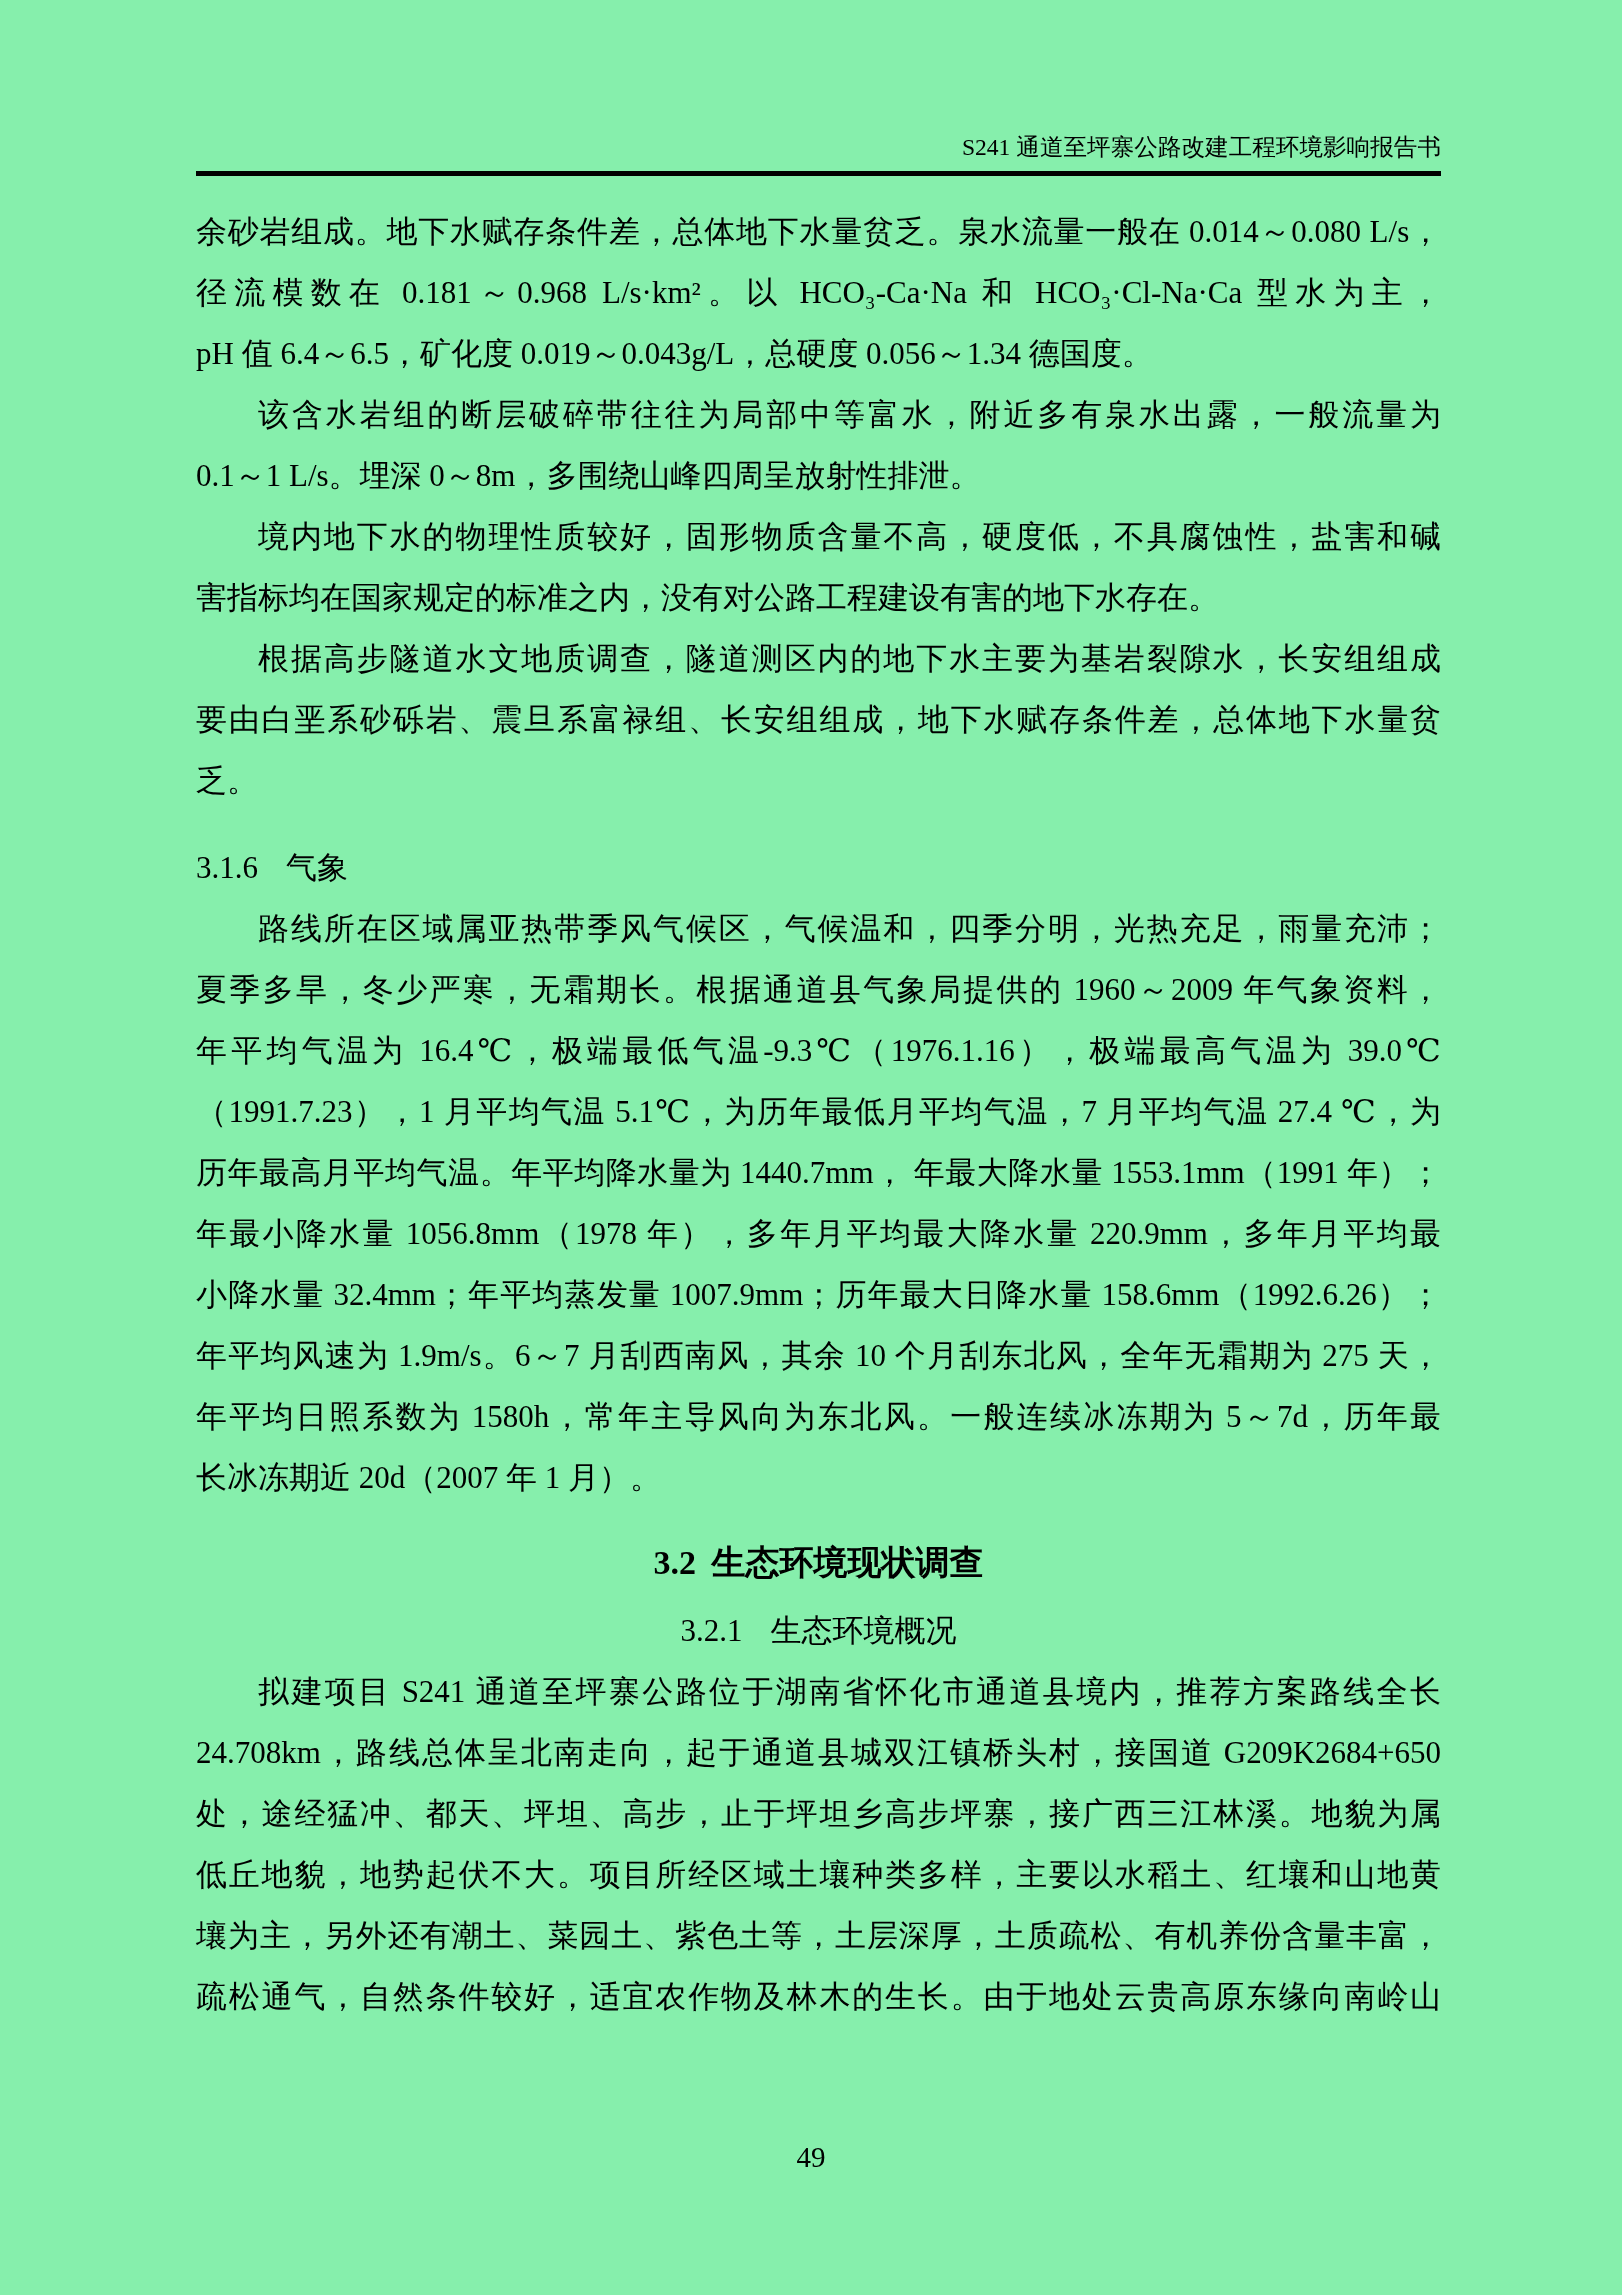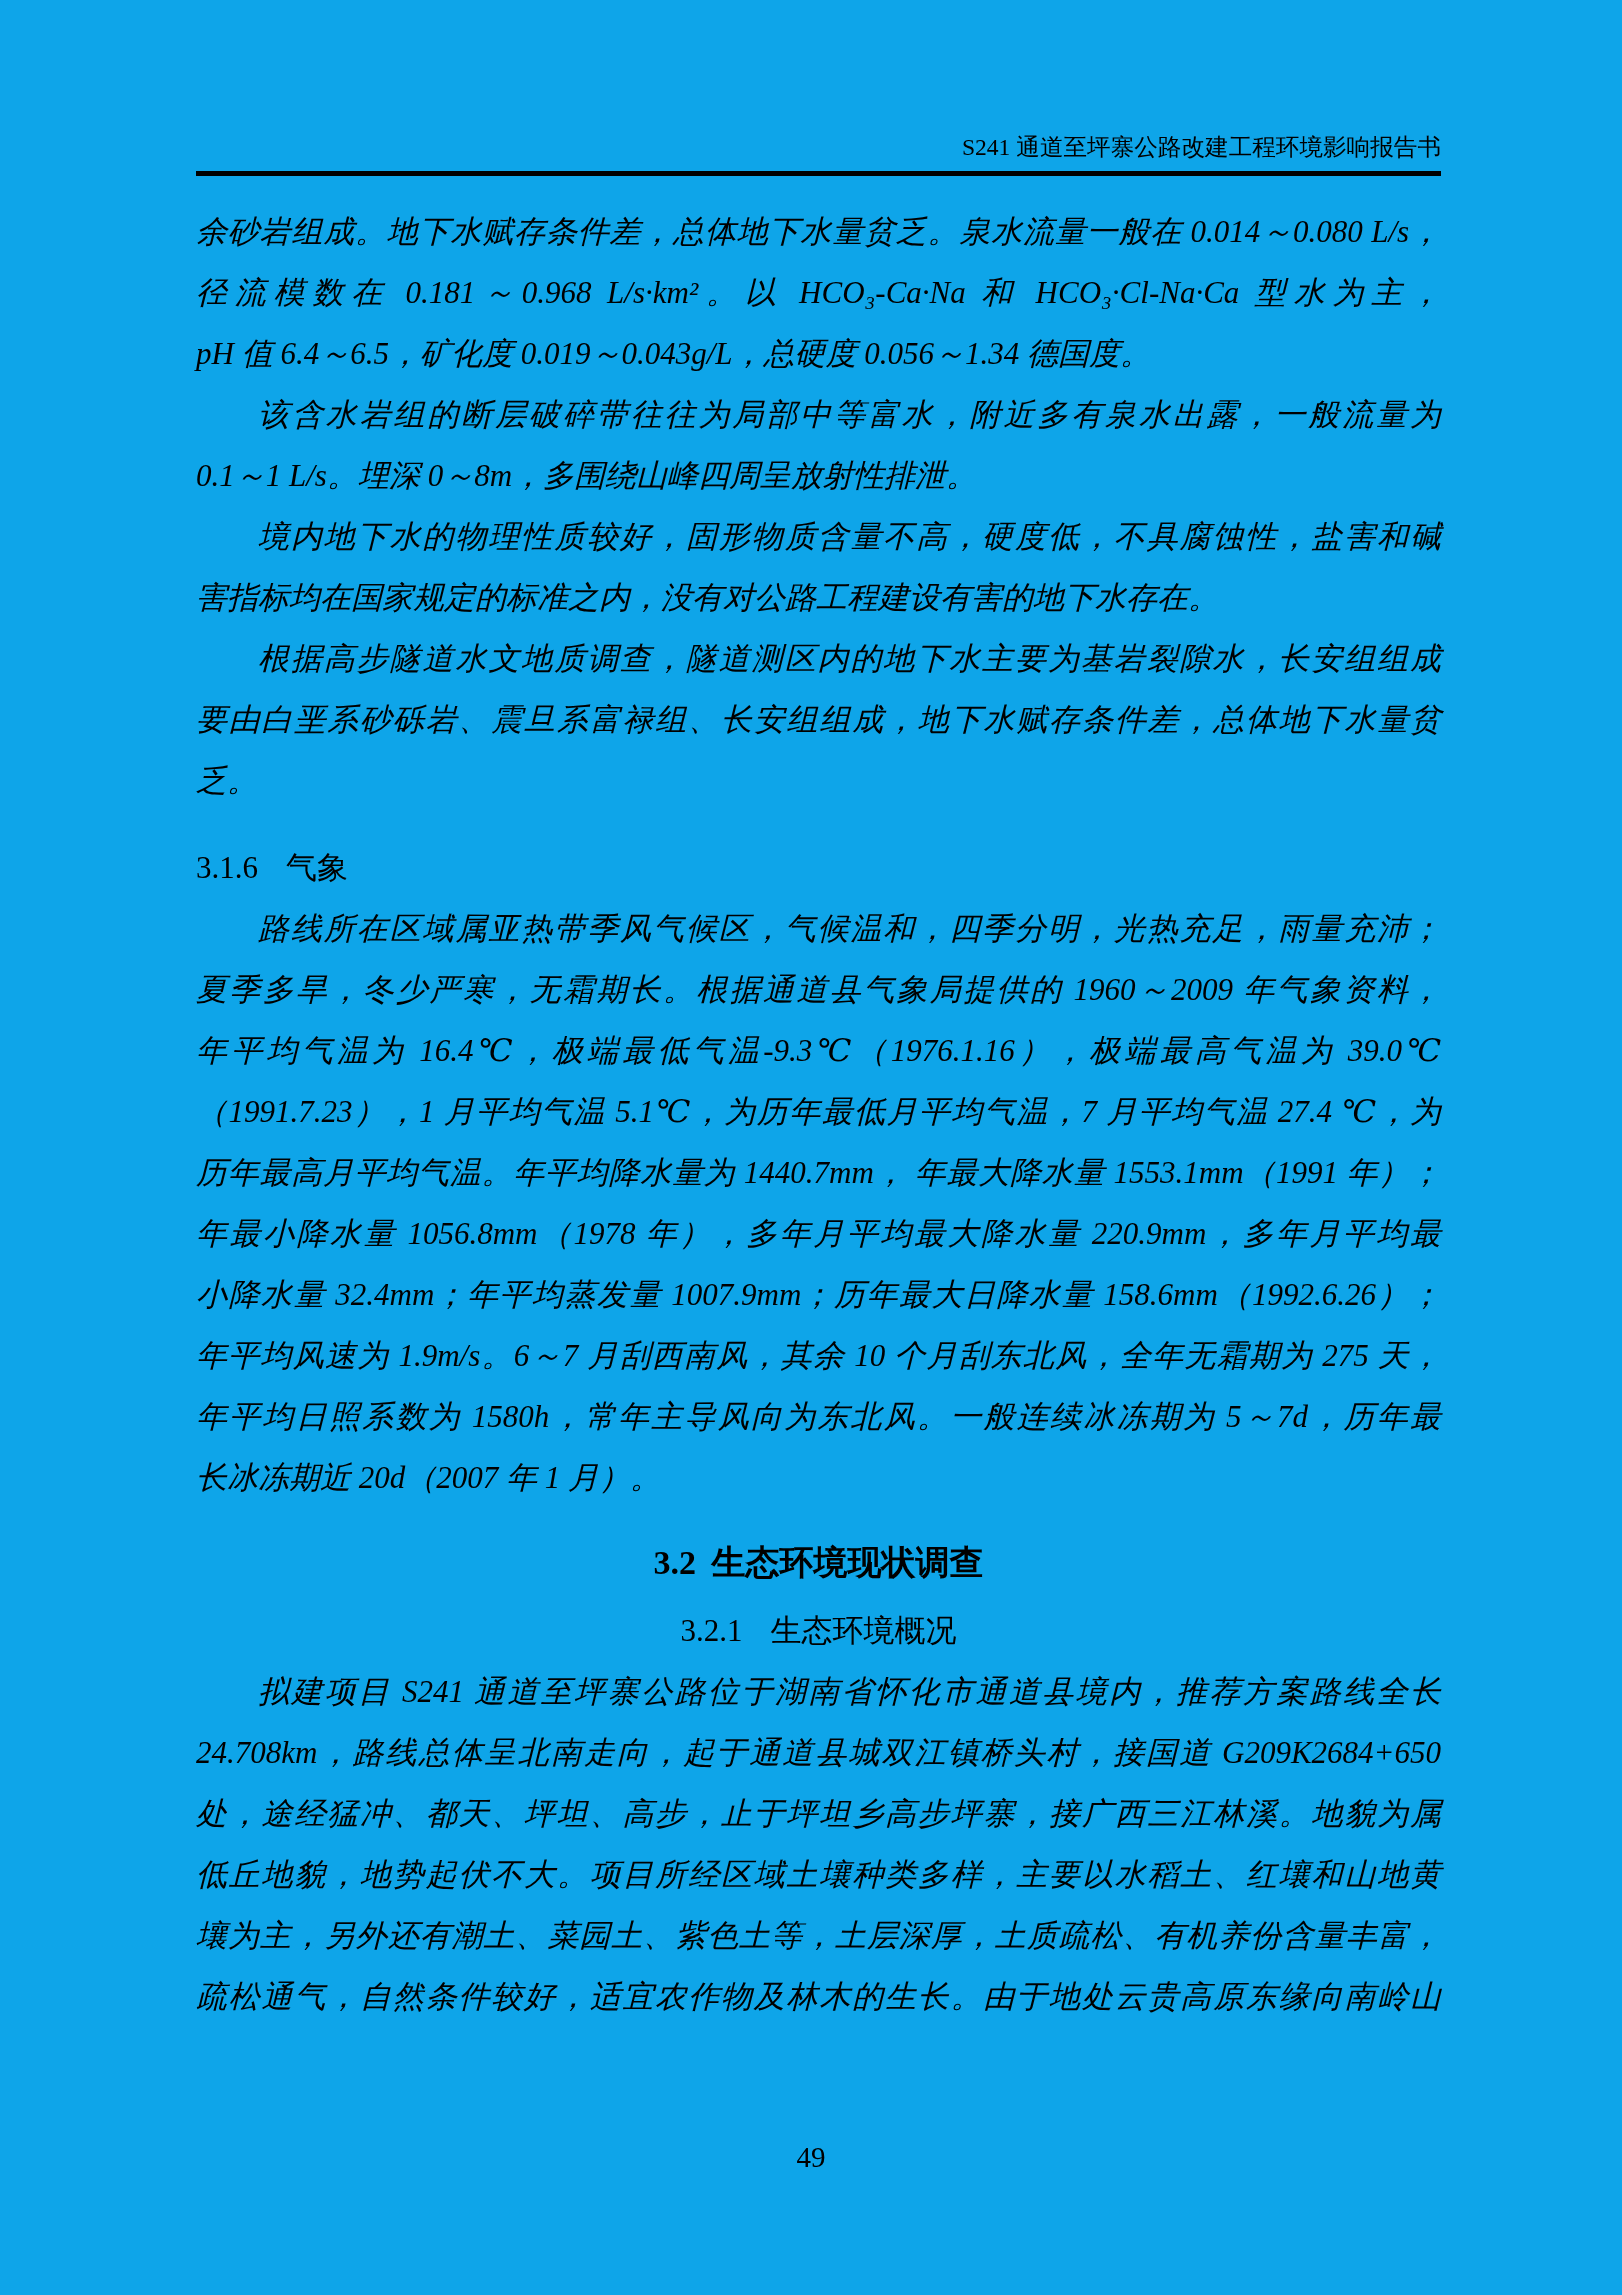--- a/index.html
+++ b/index.html
@@ -4,21 +4,21 @@
 <style>
   html, body {
     margin: 0;
     padding: 0;
     background: #ffffff;
   }
   .page {
     position: relative;
     width: 1622px;
     height: 2295px;
-    background: #0ea5e9;
+    background: #86efac;
     color: #000000;
     font-family: "Liberation Serif", "DejaVu Serif", serif;
     overflow: hidden;
   }
   .header {
     position: absolute;
     left: 196px;
     top: 130px;
     width: 1245px;
     text-align: right;
@@ -31,21 +31,20 @@
     position: absolute;
     left: 196px;
     top: 201px;
     width: 1245px;
     font-size: 31px;
     line-height: 61px;
   }
   .line {
     text-align: justify;
     text-align-last: justify;
-    font-style: italic;
   }
   .line.end {
     text-align-last: left;
   }
   .line.ind {
     text-indent: 2em;
   }
   .sec-h {
     text-align: left;
   }

